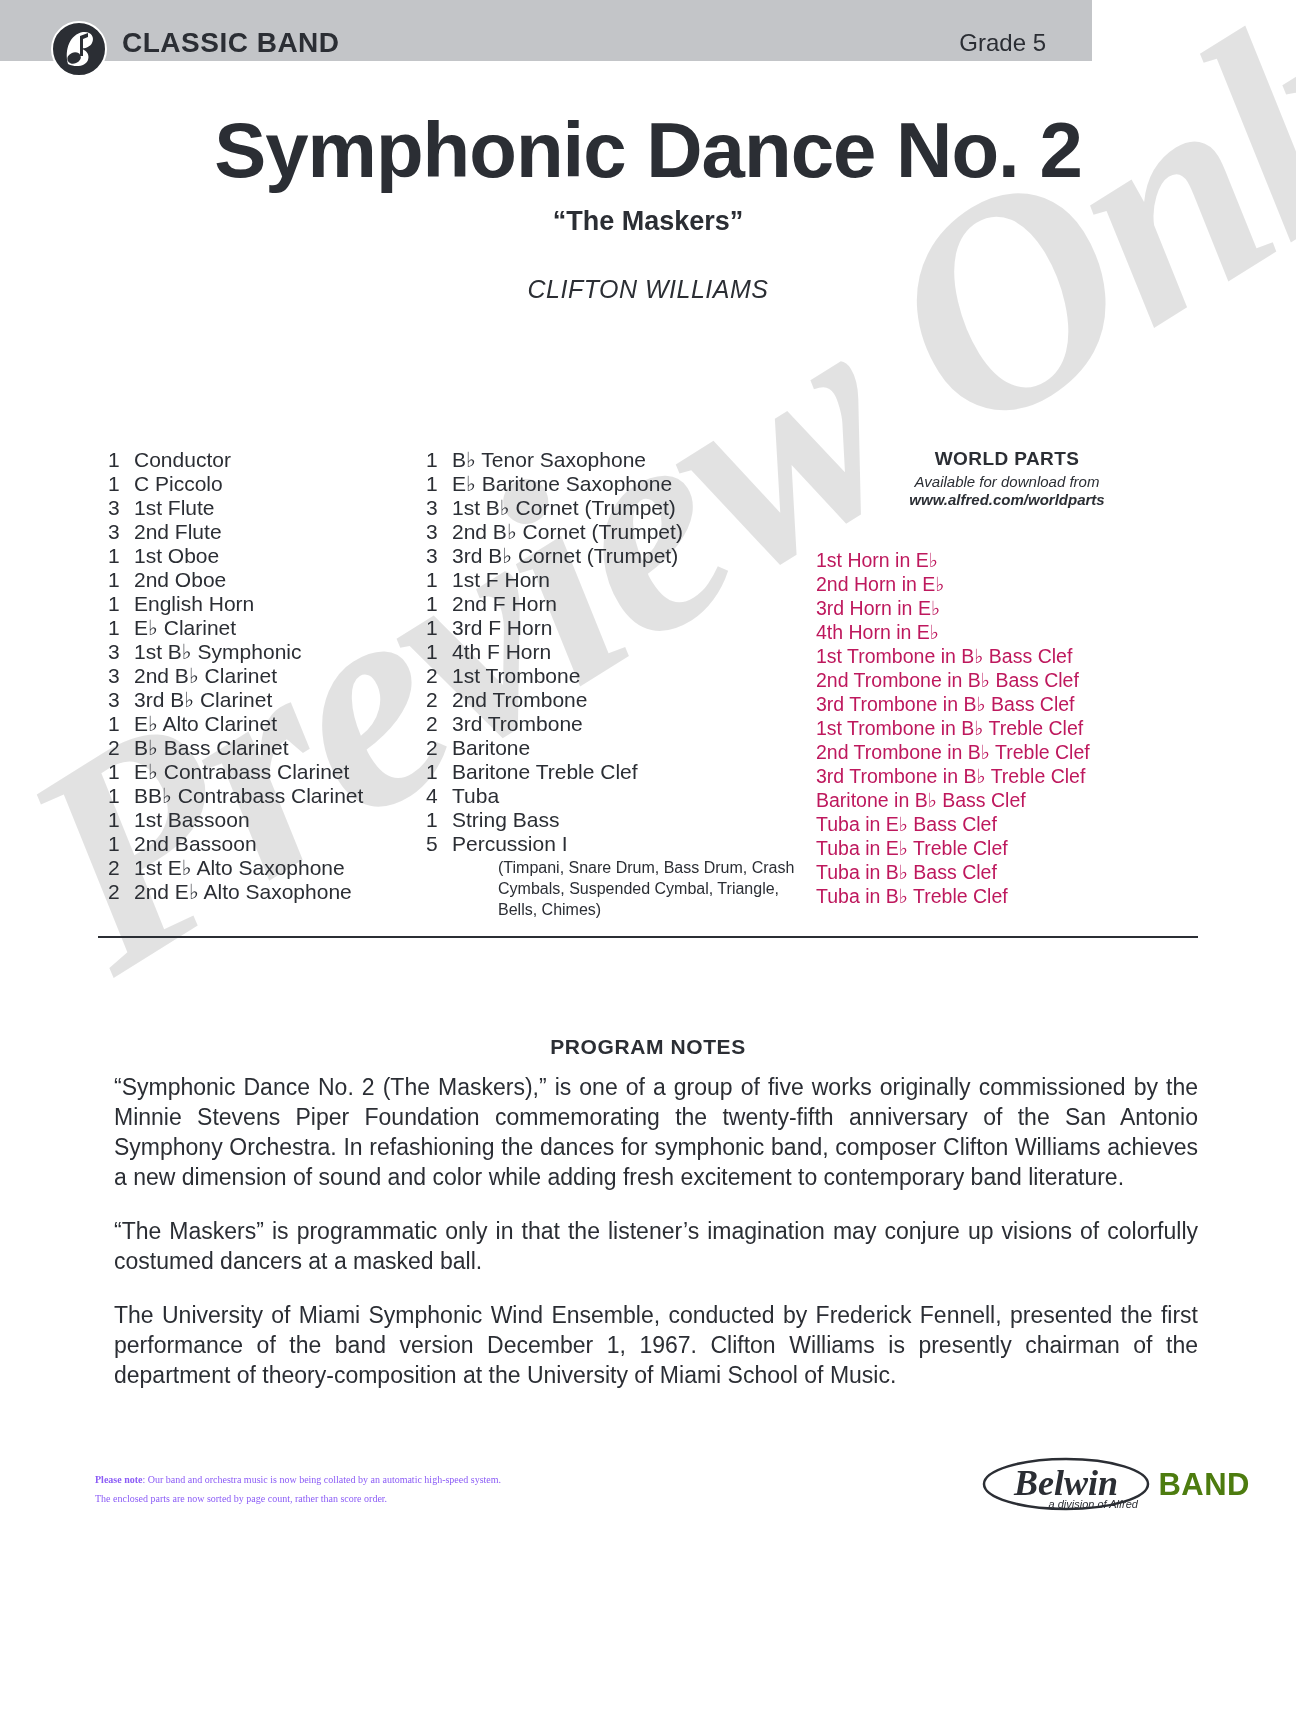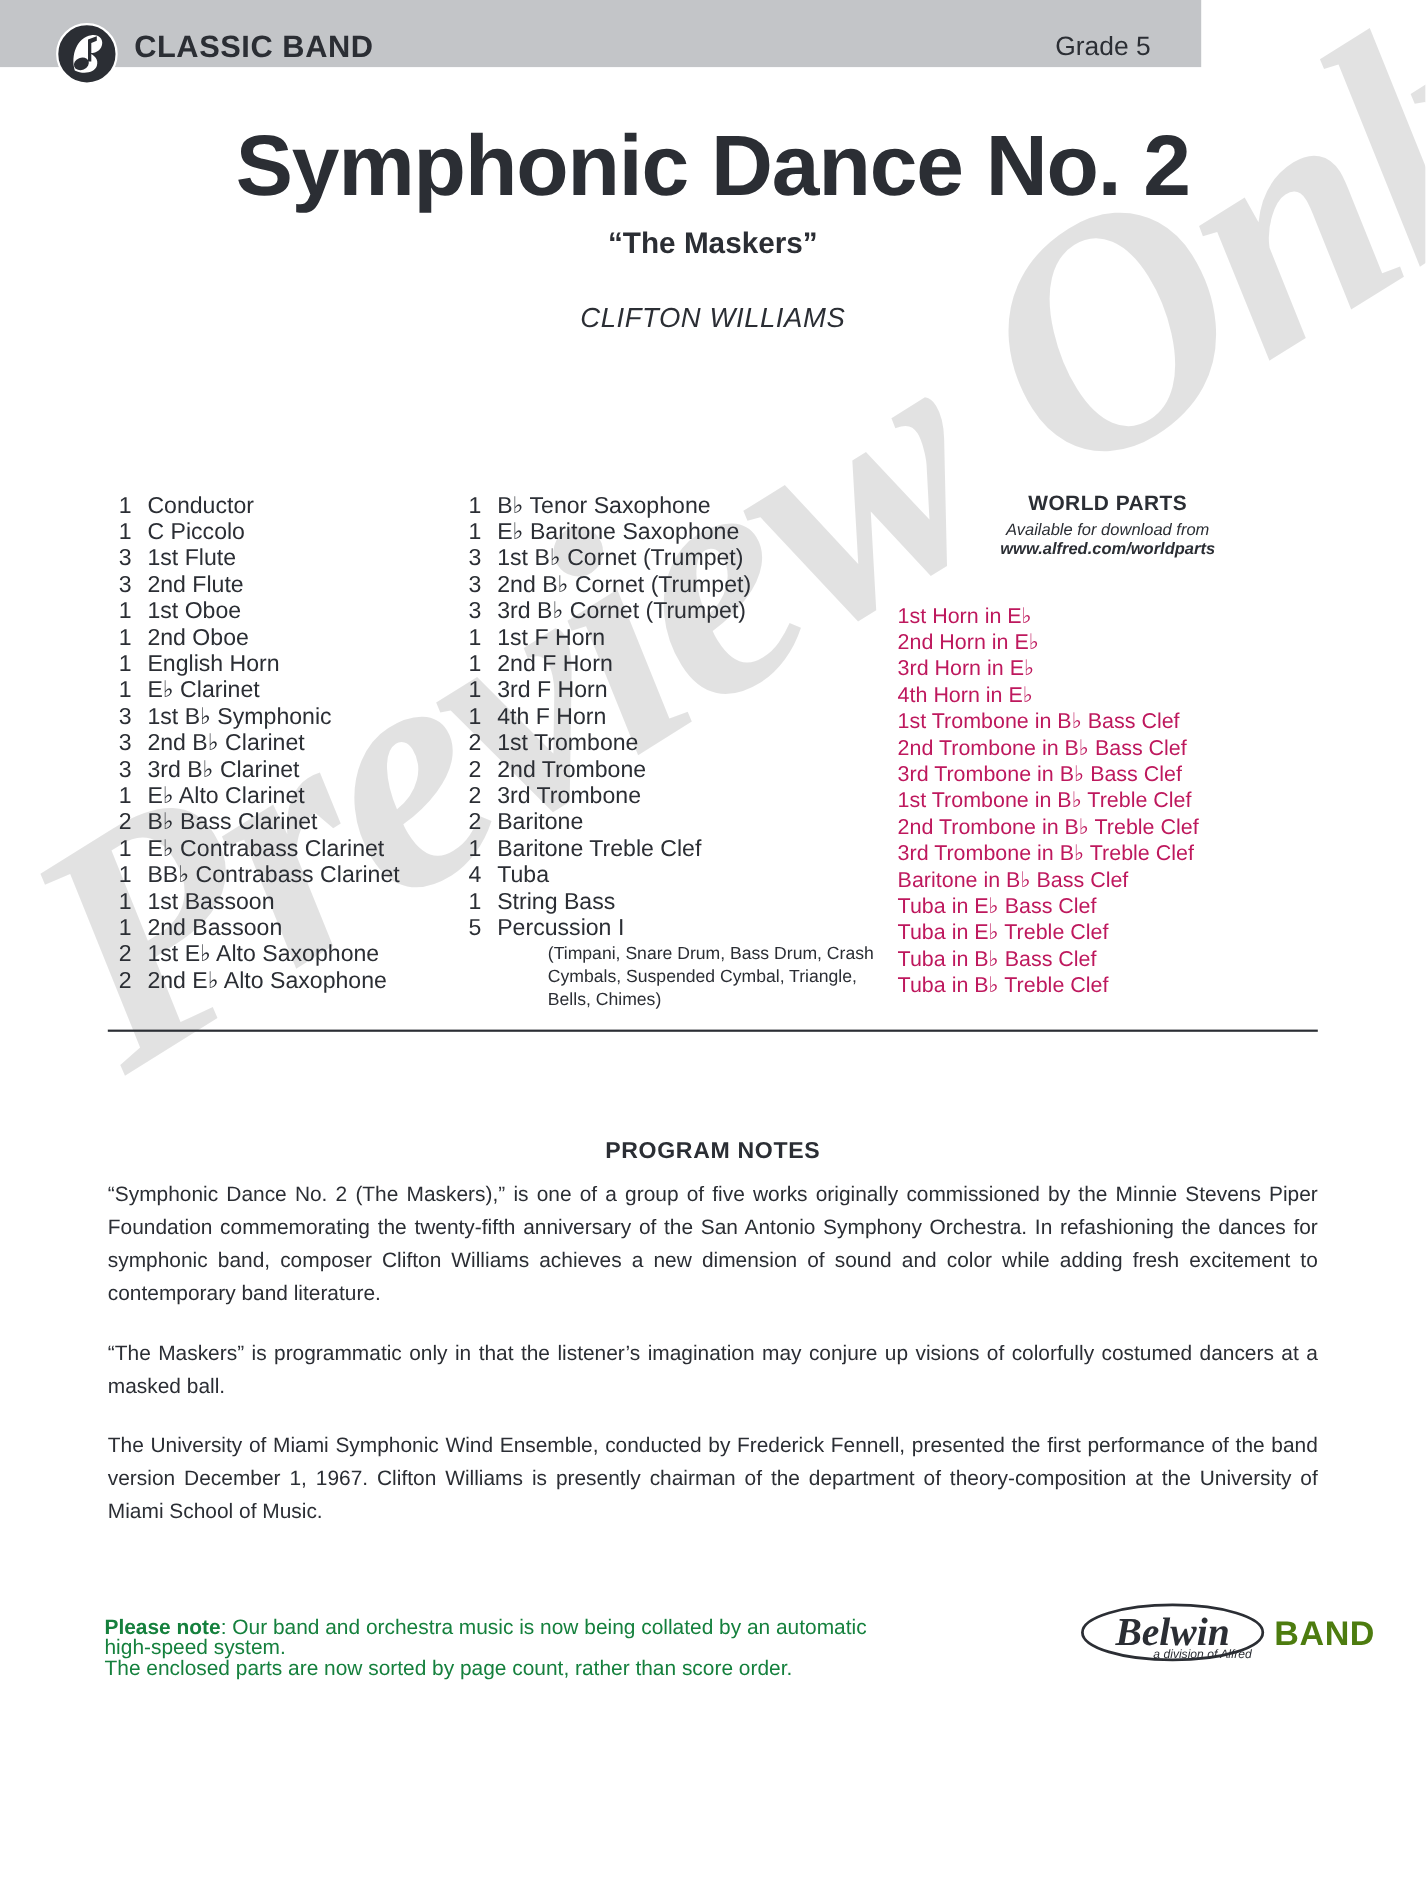--- a/index.html
+++ b/index.html
@@ -246,39 +246,39 @@
     font-family: "Liberation Sans", sans-serif;
   }
   .pn-body {
     position: absolute;
     left: 98px;
     top: 1072px;
     width: 1100px;
     z-index: 8;
   }
   .pn-para {
-    font-size: 19px;
+    font-size: 23px;
     line-height: 30px;
     color: #2b2e34;
     text-align: justify;
-    margin: 0 0 24px 0;
+    margin: 0 0 24px 16px;
     font-family: "Liberation Sans", sans-serif;
   }
 
   
   .footer-note {
     position: absolute;
     left: 95px;
     top: 1470px;
     width: 700px;
-    font-size: 19px;
+    font-size: 10px;
     line-height: 19px;
-    color: #15803d;
-    z-index: 8;
-    font-family: Liberation Sans, sans-serif;
+    color: #8b5cf6;
+    z-index: 8;
+    font-family: Liberation Serif, serif;
   }
   .footer-note b { font-weight: 700; }
 
   .footer-logo {
     position: absolute;
     right: 46px;
     top: 1450px;
     width: 360px;
     height: 70px;
     z-index: 8;

